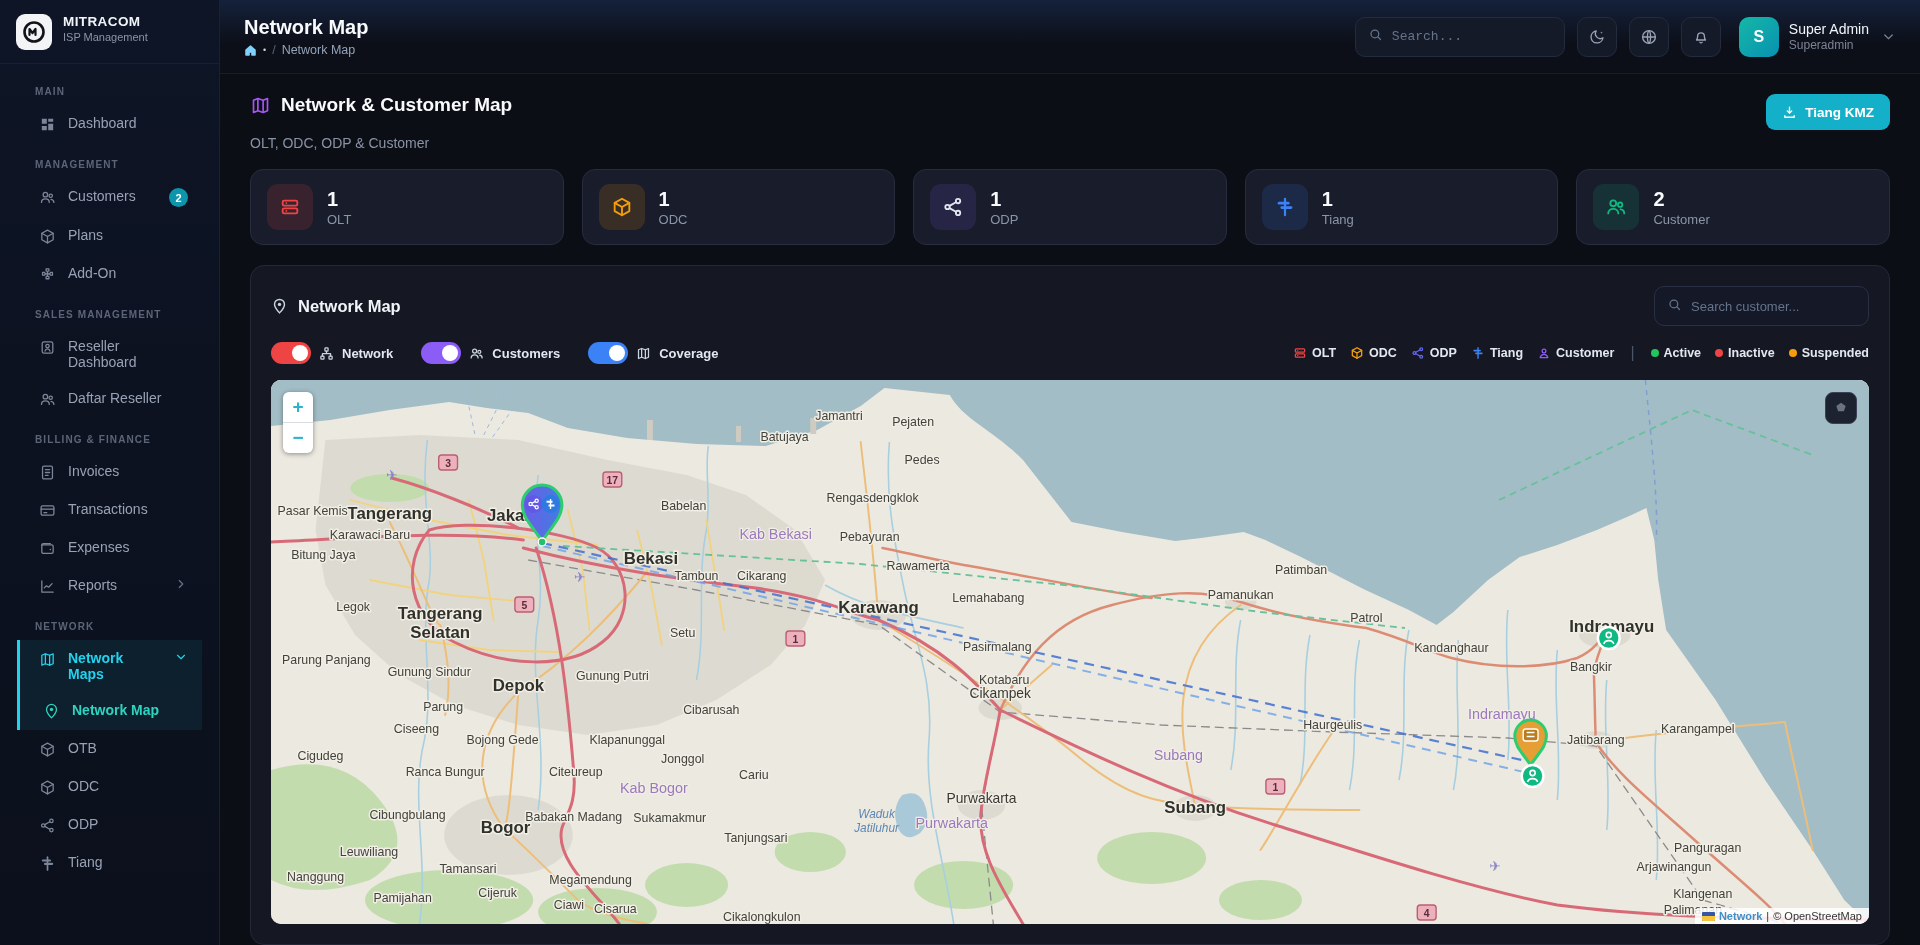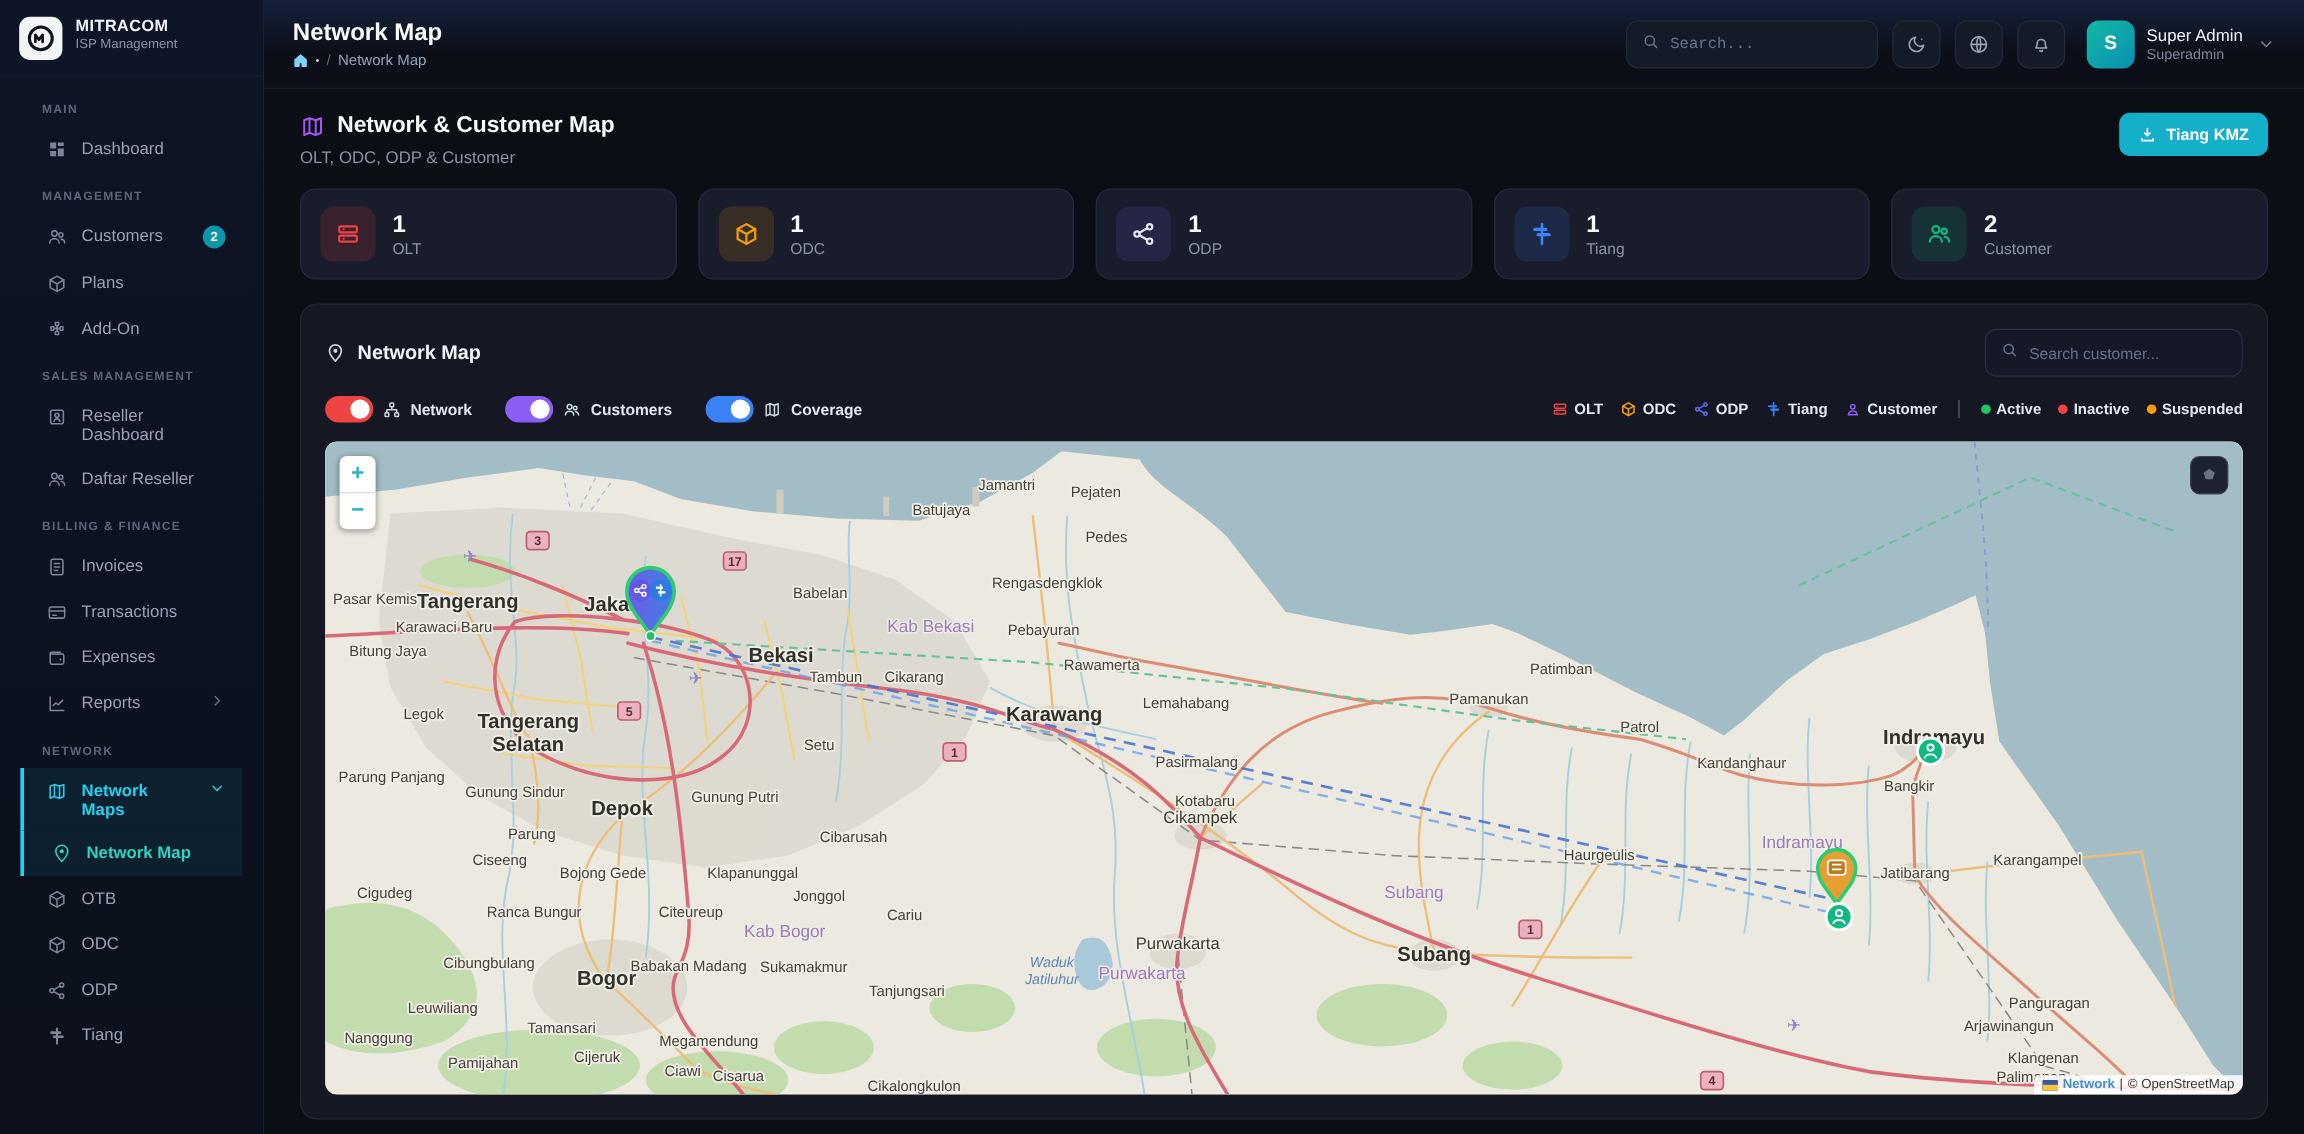--- a/index.html
+++ b/index.html
@@ -52,21 +52,21 @@
   .avatar{width:40px;height:40px;border-radius:10px;background:linear-gradient(135deg,#14b8a6,#0891b2);
     display:flex;align-items:center;justify-content:center;font-weight:700;font-size:16px;color:#fff}
   .user-name{font-size:14px;font-weight:400;color:#f1f5f9}
   .user-role{font-size:12px;color:#7a8497;margin-top:1px}
   .user-chev{color:#7a8497;display:flex;margin-left:2px}
 
   .content{flex:1;padding:20px 30px;overflow:hidden}
   .page-head{display:flex;align-items:flex-start;justify-content:space-between}
   .ph-title{display:flex;align-items:center;gap:10px;font-size:19px;font-weight:700;color:#f8fafc}
   .ph-title .ph-ic{color:#a855f7;display:flex}
-  .ph-sub{font-size:14px;color:#8a93a5;margin-top:7px}
+  .ph-sub{font-size:14px;color:#8a93a5;margin-top:19px}
   .export-btn{display:flex;align-items:center;gap:8px;background:#14b0c9;color:#fff;border:none;
     border-radius:9px;height:36px;padding:0 16px;font-size:13.5px;font-weight:700;cursor:pointer;
     font-family:"Liberation Sans",sans-serif}
 
   .stats{display:grid;grid-template-columns:repeat(5,1fr);gap:18px;margin-top:18px}
   .stat-card{background:#191d2b;border:1px solid #272c3f;border-radius:13px;height:76px;
     display:flex;align-items:center;gap:14px;padding:0 16px}
   .stat-ic{width:46px;height:46px;border-radius:11px;display:flex;align-items:center;justify-content:center}
   .stat-val{font-size:20px;font-weight:700;color:#f8fafc;line-height:1.1}
   .stat-lb{font-size:13px;color:#8b94a8;margin-top:2px}

